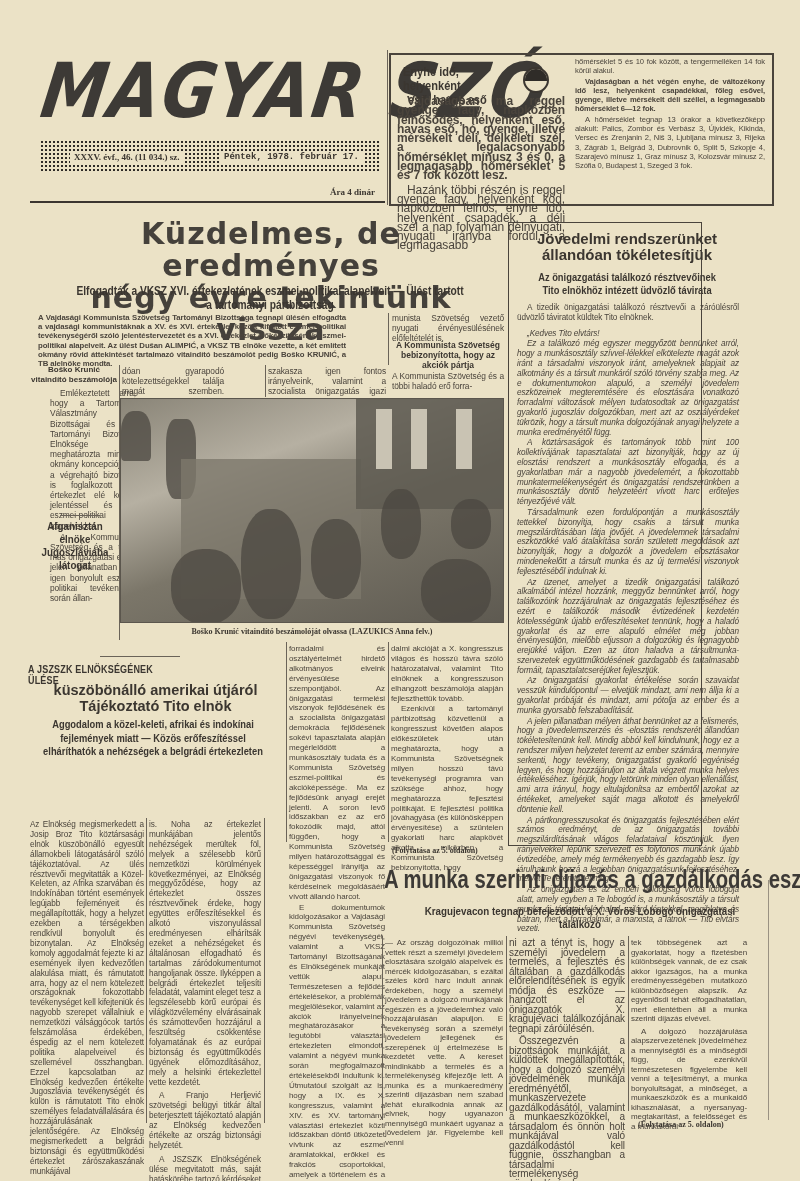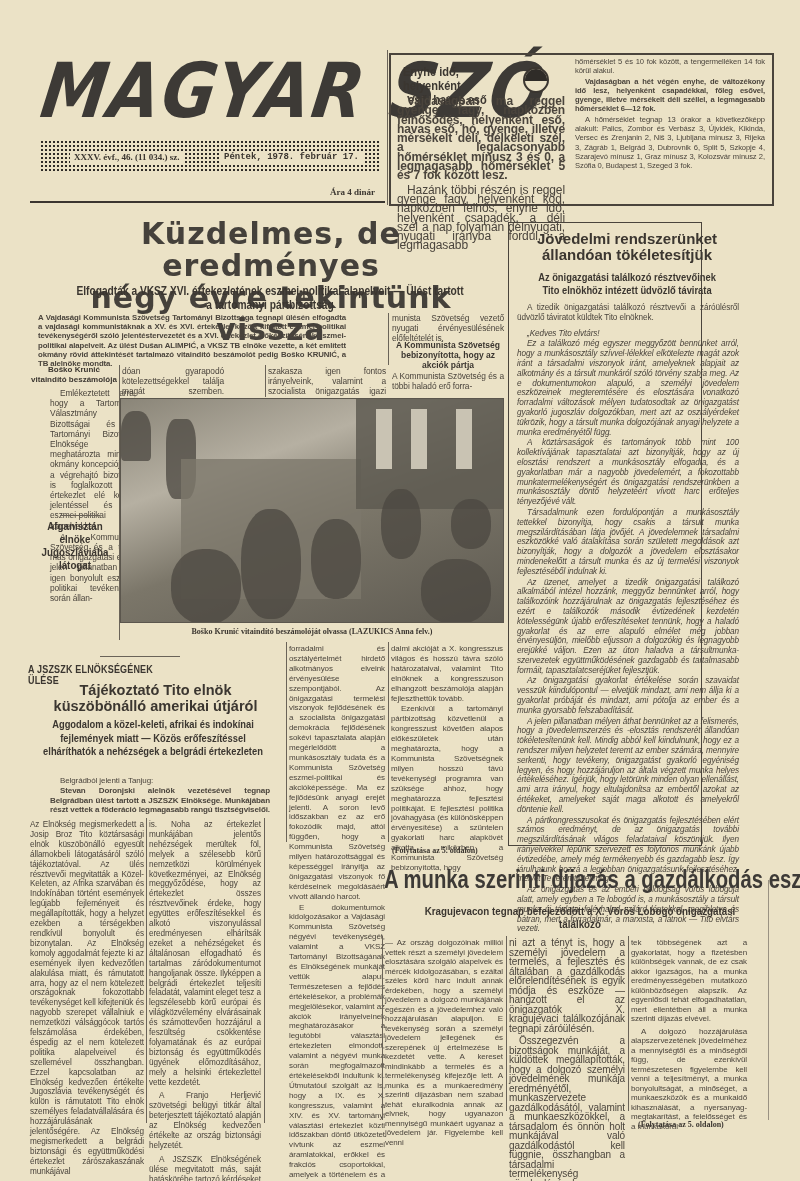--- a/index.html
+++ b/index.html
@@ -149,28 +149,24 @@
   <div class="vr" style="left:388px; top:642px; height:200px;"></div>
   <div class="abs col-text" style="left:391px; top:644px; width:112px; font-size:8px; line-height:9.9px;">
     <p style="text-indent:0;">dalmi akcióját a X. kongresszus világos és hosszú távra szóló határozataival, valamint Tito elnöknek a kongresszuson elhangzott beszámolója alapján fejleszthettük tovább.</p>
     <p>Ezenkívül a tartományi pártbizottság közvetlenül a kongresszust követően alapos előkészületek után meghatározta, hogy a Kommunista Szövetségnek milyen hosszú távú tevékenységi programra van szüksége ahhoz, hogy meghatározza fejlesztési politikáját. E fejlesztési politika jóváhagyása (és különösképpen érvényesítése) a szüntelen gyakorlati harc alapkövét alkotta, miközben a Kommunista Szövetség bebizonyította, hogy</p>
   </div>
   <div class="abs bold" style="left:392px; top:846px; font-family:'Liberation Serif', serif; font-size:8px; color:#3b3630;">(Folytatása az 5. oldalon)</div>
 
   <div class="hr" style="left:100px; top:656px; width:80px;"></div>
   <div class="abs section-h" style="left:28px; top:664px; width:170px; font-size:10px; letter-spacing:0.2px; transform:scaleX(0.9); transform-origin:left;">A JSZSZK ELNÖKSÉGÉNEK ÜLÉSE</div>
   <div class="abs section-h" style="left:28px; top:682px; width:255px; font-size:14.5px; line-height:16px; text-align:center;">
+    <div>küszöbönálló amerikai útjáról</div>
     <div>Tájékoztató Tito elnök</div>
-    <div>küszöbönálló amerikai útjáról</div>
   </div>
   <div class="abs subhead" style="left:18px; top:718px; width:270px; font-size:11px; line-height:13.5px;">Aggodalom a közel-keleti, afrikai és indokínai fejlemények miatt — Közös erőfeszítéssel elháríthatók a nehézségek a belgrádi értekezleten</div>
-  <div class="abs col-text" style="left:50px; top:776px; width:220px; font-size:8px; line-height:9.4px;">
-    <p>Belgrádból jelenti a Tanjug:</p>
-    <p class="bold">Stevan Doronjski alelnök vezetésével tegnap Belgrádban ülést tartott a JSZSZK Elnöksége. Munkájában részt vettek a föderáció legmagasabb rangú tisztségviselői.</p>
-  </div>
   <div class="abs col-text" style="left:30px; top:820px; width:114px; font-size:8.2px; line-height:9.9px;">Az Elnökség megismerkedett a Josip Broz Tito köztársasági elnök küszöbönálló egyesült államokbeli látogatásáról szóló tájékoztatóval. Az ülés résztvevői megvitatták a Közel-Keleten, az Afrika szarvában és Indokínában történt események legújabb fejleményeit és megállapították, hogy a helyzet ezekben a térségekben rendkívül bonyolult és bizonytalan. Az Elnökség komoly aggodalmát fejezte ki az események ilyen kedvezőtlen alakulása miatt, és rámutatott arra, hogy az el nem kötelezett országoknak fokozottabb tevékenységet kell kifejteniük és nagyobb szerepet vállalniuk e nemzetközi válsággócok tartós felszámolása érdekében, éspedig az el nem kötelezett politika alapelveivel és szellemével összhangban. Ezzel kapcsolatban az Elnökség kedvezően értékelte Jugoszlávia tevékenységét és külön is rámutatott Tito elnök személyes feladatvállalására és hozzájárulásának jelentőségére. Az Elnökség megismerkedett a belgrádi biztonsági és együttműködési értekezlet zárószakaszának munkájával</div>
   <div class="vr" style="left:146px; top:818px; height:305px;"></div>
   <div class="abs col-text" style="left:149px; top:820px; width:112px; font-size:8.2px; line-height:9.9px;">
     <p style="text-indent:0;">is. Noha az értekezlet munkájában jelentős nehézségek merültek föl, melyek a szélesebb körű nemzetközi körülmények következményei, az Elnökség meggyőződése, hogy az értekezlet összes résztvevőinek érdeke, hogy együttes erőfeszítésekkel és alkotó viszonyulással eredményesen elhárítsák ezeket a nehézségeket és általánosan elfogadható és tartalmas záródokumentumot hangoljanak össze. Ilyképpen a belgrádi értekezlet teljesíti feladatát, valamint eleget tesz a legszélesebb körű európai és világközvélemény elvárásainak és számottevően hozzájárul a feszültség csökkentése folyamatának és az európai biztonság és együttműködés ügyének előmozdításához, mely a helsinki értekezlettel vette kezdetét.</p>
     <p style="margin-top:4px;">A Franjo Herljević szövetségi belügyi titkár által beterjesztett tájékoztató alapján az Elnökség kedvezően értékelte az ország biztonsági helyzetét.</p>
     <p style="margin-top:4px;">A JSZSZK Elnökségének ülése megvitatott más, saját hatáskörébe tartozó kérdéseket is.</p>
   </div>
   <div class="vr" style="left:264px; top:818px; height:305px;"></div>
 
   <div class="abs section-h" style="left:384px; top:864px; width:400px; font-size:26px; line-height:30px; text-align:center; transform:scaleX(0.78); transform-origin:left; white-space:nowrap; color:#3d3a36;">A munka szerinti díjazás a gazdálkodás eszköze</div>

